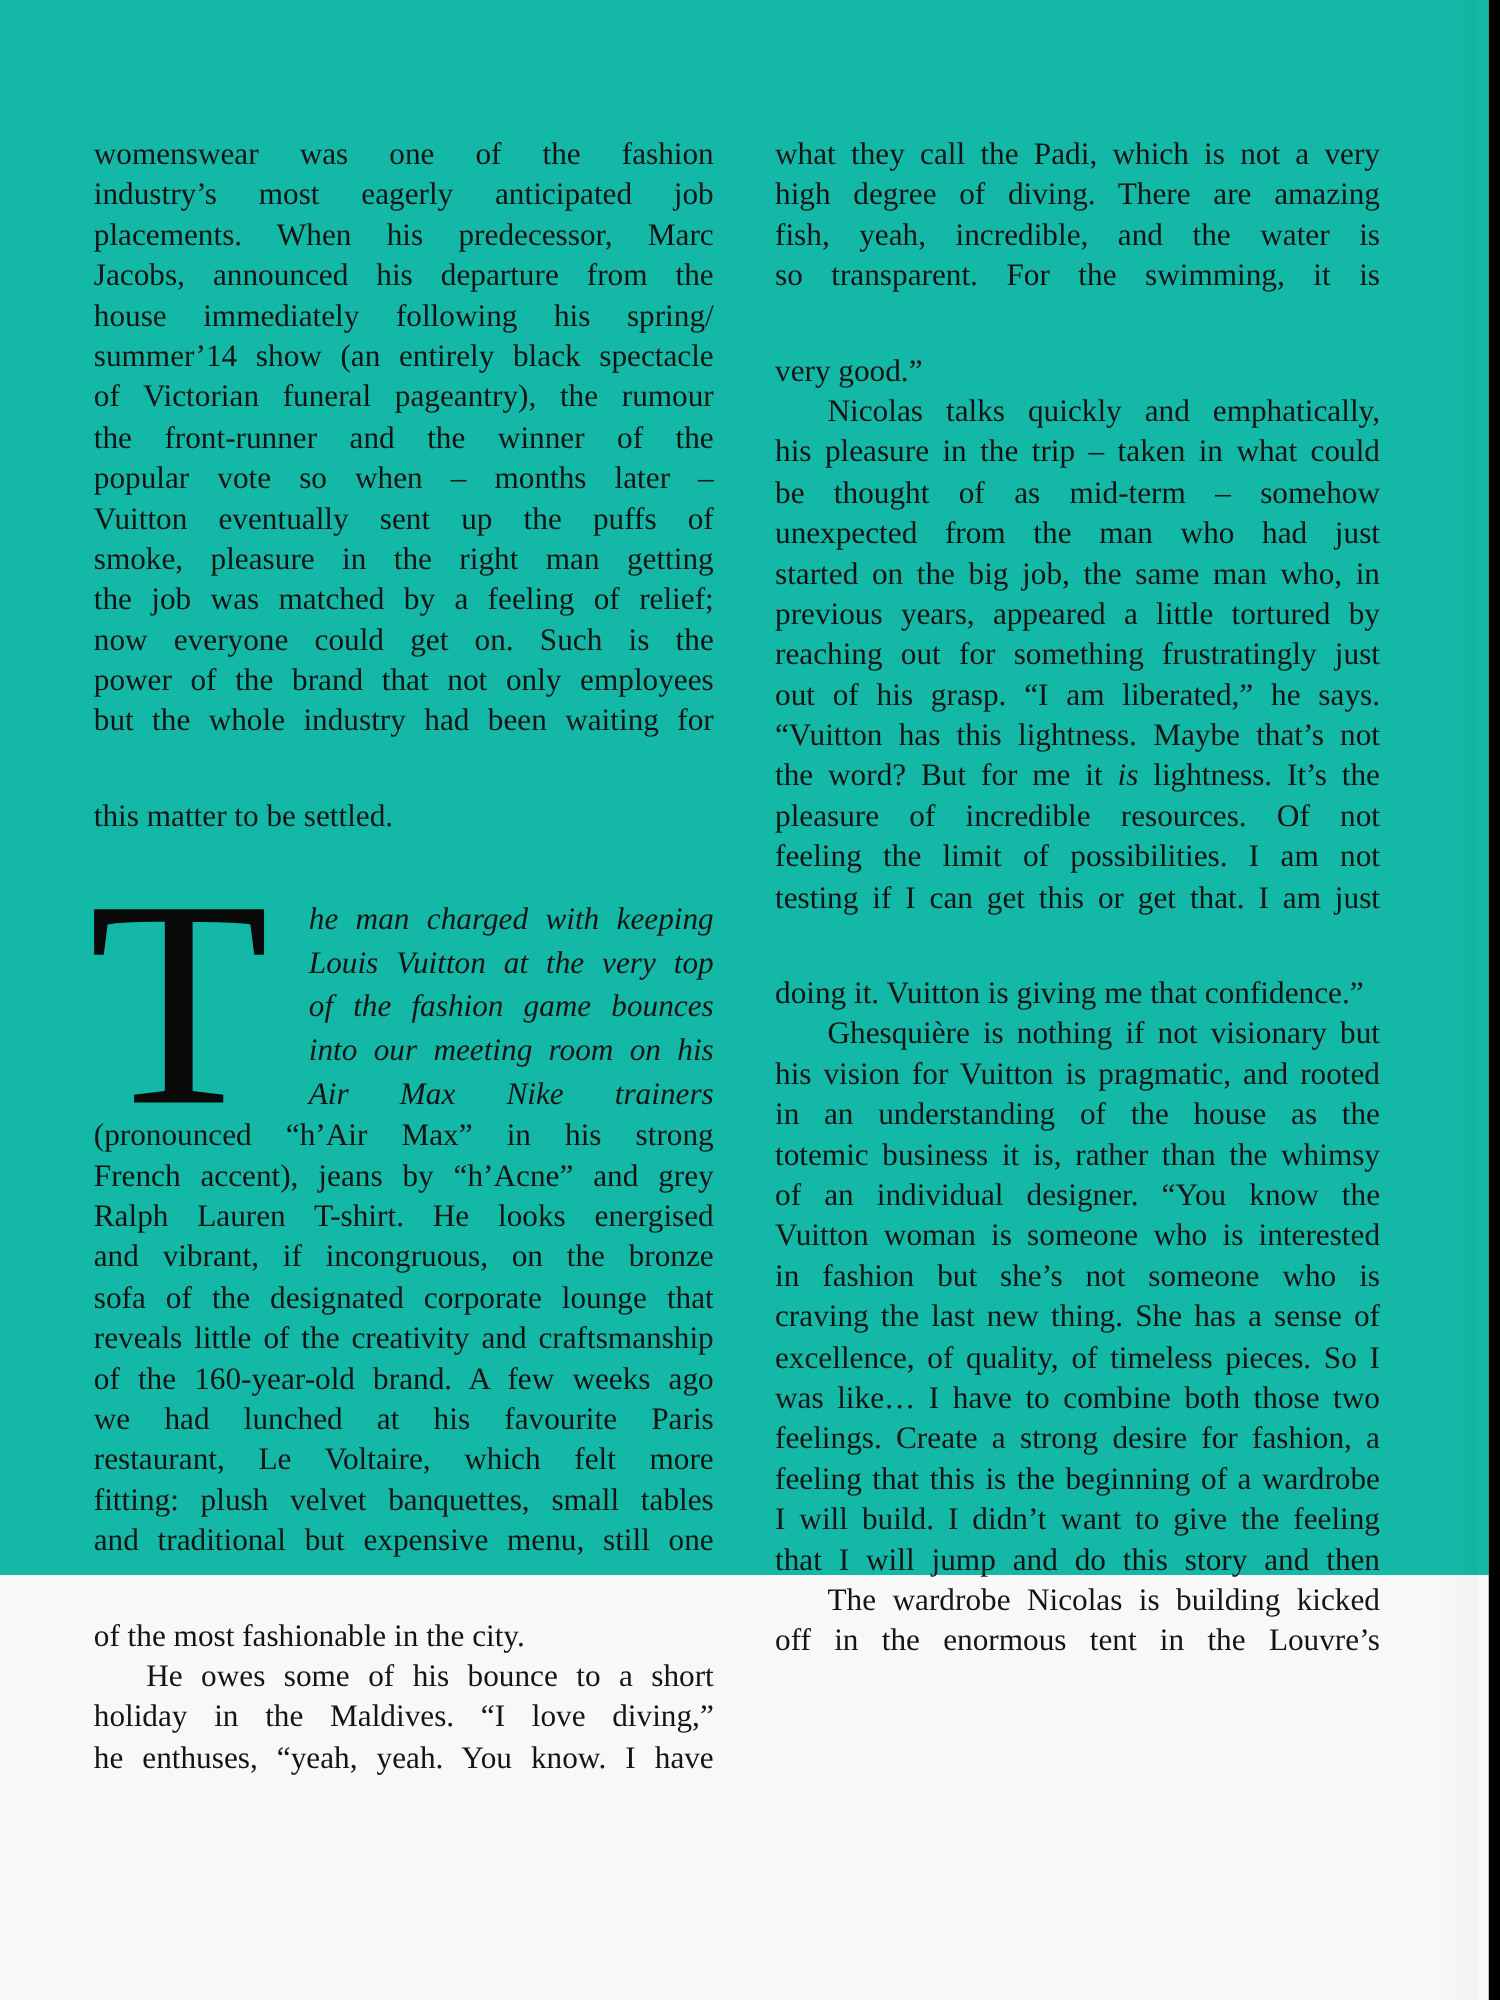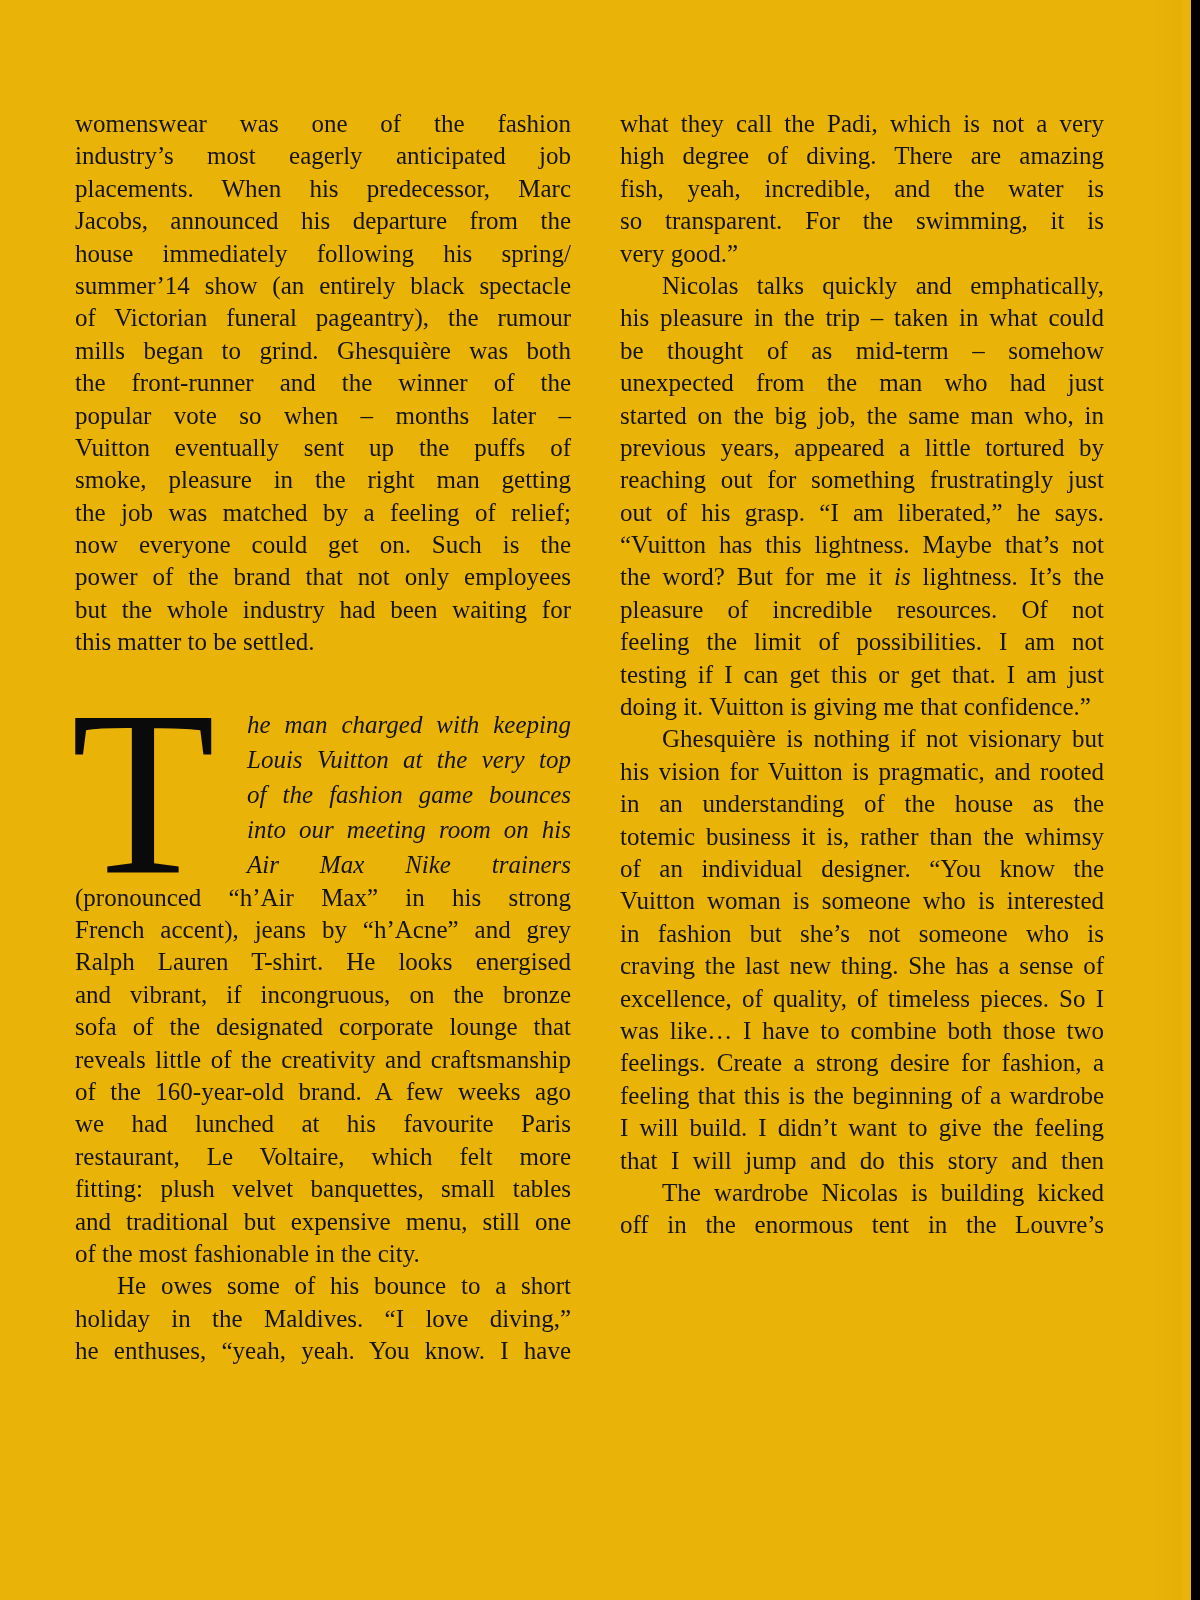--- a/index.html
+++ b/index.html
@@ -4,22 +4,22 @@
 <style>
   html, body { margin: 0; padding: 0; }
   body {
     width: 1200px; height: 1600px; overflow: hidden;
     background: #f8f8f8;
     position: relative;
     font-family: "Liberation Serif", "DejaVu Serif", serif;
     color: #141414;
   }
   .page {
-    position: absolute; left: 0; top: 0; width: 1191px; height: 1600px;
-    background: #eab308;
+    position: absolute; left: 0; top: 0; width: 1191px; height: 1260px;
+    background: #14b8a6;
   }
   .edge {
     position: absolute; right: 0; top: 0; width: 9px; height: 1600px;
     background: #000;
   }
   .gutter-shade {
     position: absolute; right: 9px; top: 0; width: 30px; height: 1600px;
     background: linear-gradient(to right, rgba(0,0,0,0), rgba(0,0,0,0.025));
   }
   .col { position: absolute; }
@@ -28,21 +28,21 @@
   .line {
     display: block;
     height: 32.4px;
     line-height: 32.4px;
     font-size: 25px;
     text-align: justify;
     text-align-last: justify;
     white-space: nowrap;
     overflow: visible;
   }
-  .line.last { text-align-last: left; }
+  .line.last { text-align-last: left; margin-top: 44px; }
   .line.indent { padding-left: 42px; }
   .para-gap { height: 48px; }
   .dropcap-block { position: relative; height: 175px; }
   .dropcap {
     position: absolute; left: -4px; top: -14px;
     font-size: 236px; line-height: 200px; font-weight: normal;
     color: #0a0a0a;
   }
   .dropcap-lines { position: absolute; left: 172px; right: 0; top: 0; font-style: italic; }
   .dropcap-lines .line { height: 35px; line-height: 35px; }
@@ -56,21 +56,20 @@
 
   <div class="col col-left">
     <div>
       <span class="line">womenswear was one of the fashion</span>
       <span class="line">industry’s most eagerly anticipated job</span>
       <span class="line">placements. When his predecessor, Marc</span>
       <span class="line">Jacobs, announced his departure from the</span>
       <span class="line">house immediately following his spring/</span>
       <span class="line">summer’14 show (an entirely black spectacle</span>
       <span class="line">of Victorian funeral pageantry), the rumour</span>
-      <span class="line">mills began to grind. Ghesquière was both</span>
       <span class="line">the front-runner and the winner of the</span>
       <span class="line">popular vote so when – months later –</span>
       <span class="line">Vuitton eventually sent up the puffs of</span>
       <span class="line">smoke, pleasure in the right man getting</span>
       <span class="line">the job was matched by a feeling of relief;</span>
       <span class="line">now everyone could get on. Such is the</span>
       <span class="line">power of the brand that not only employees</span>
       <span class="line">but the whole industry had been waiting for</span>
       <span class="line last">this matter to be settled.</span>
     </div>

